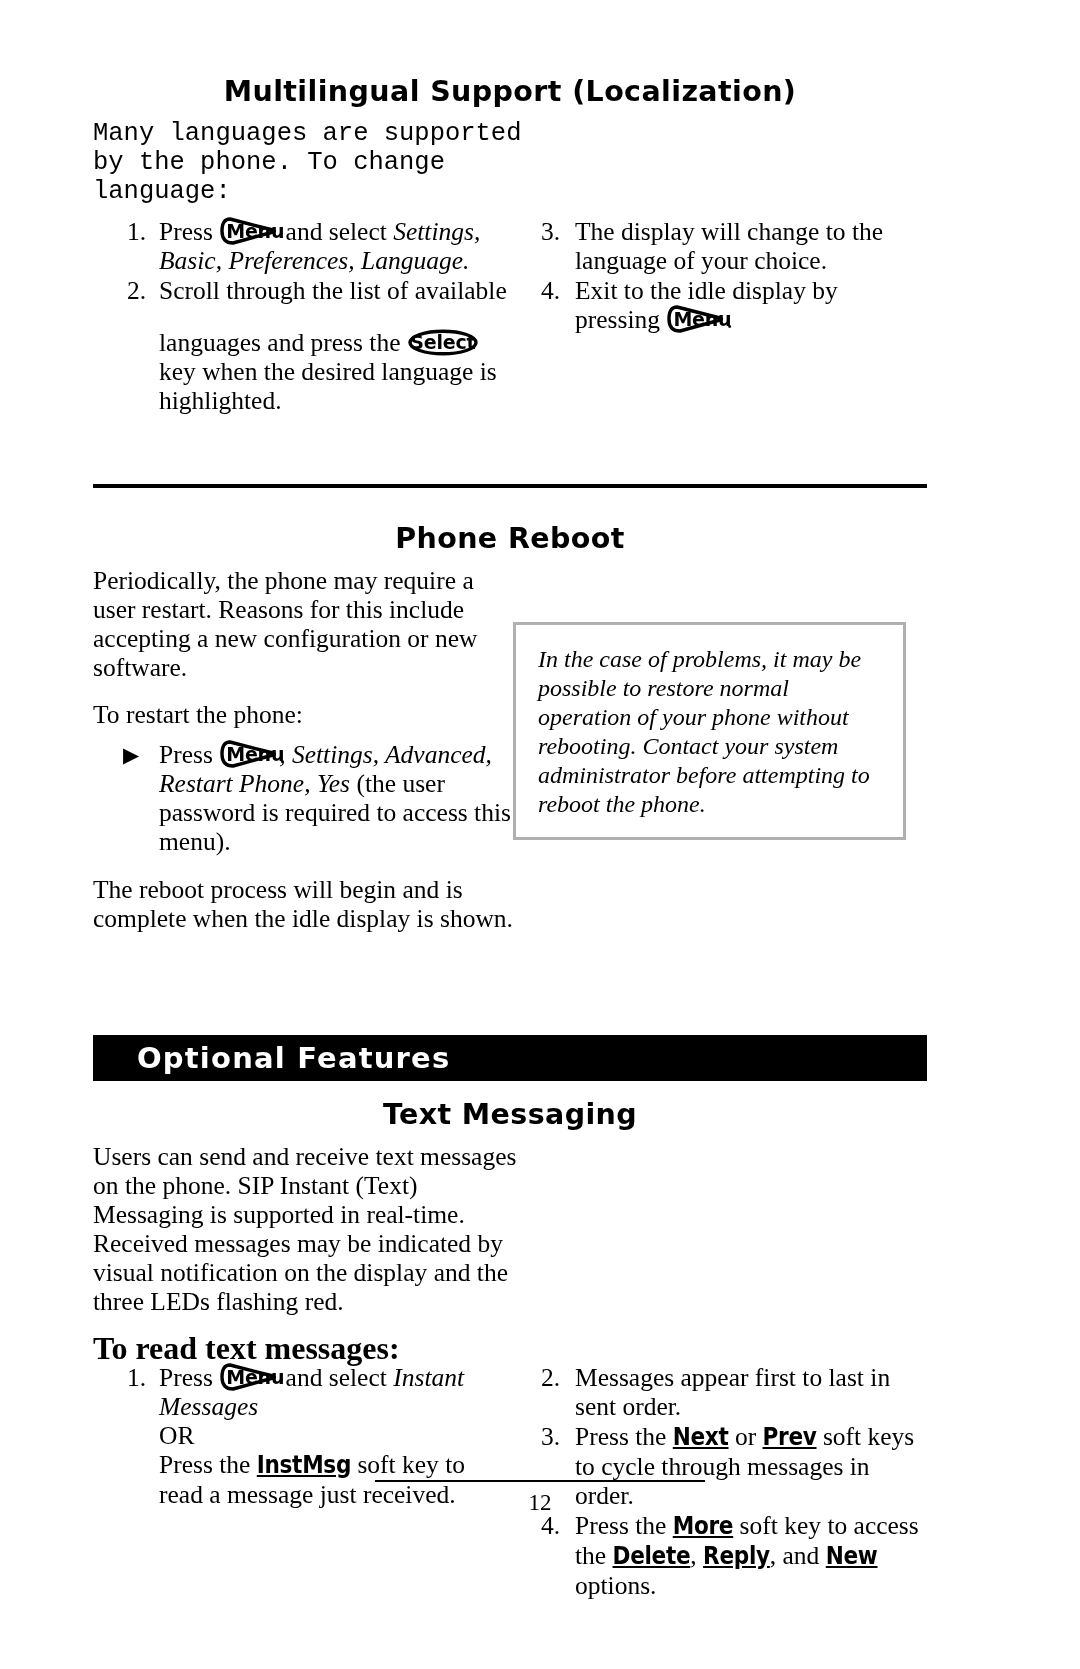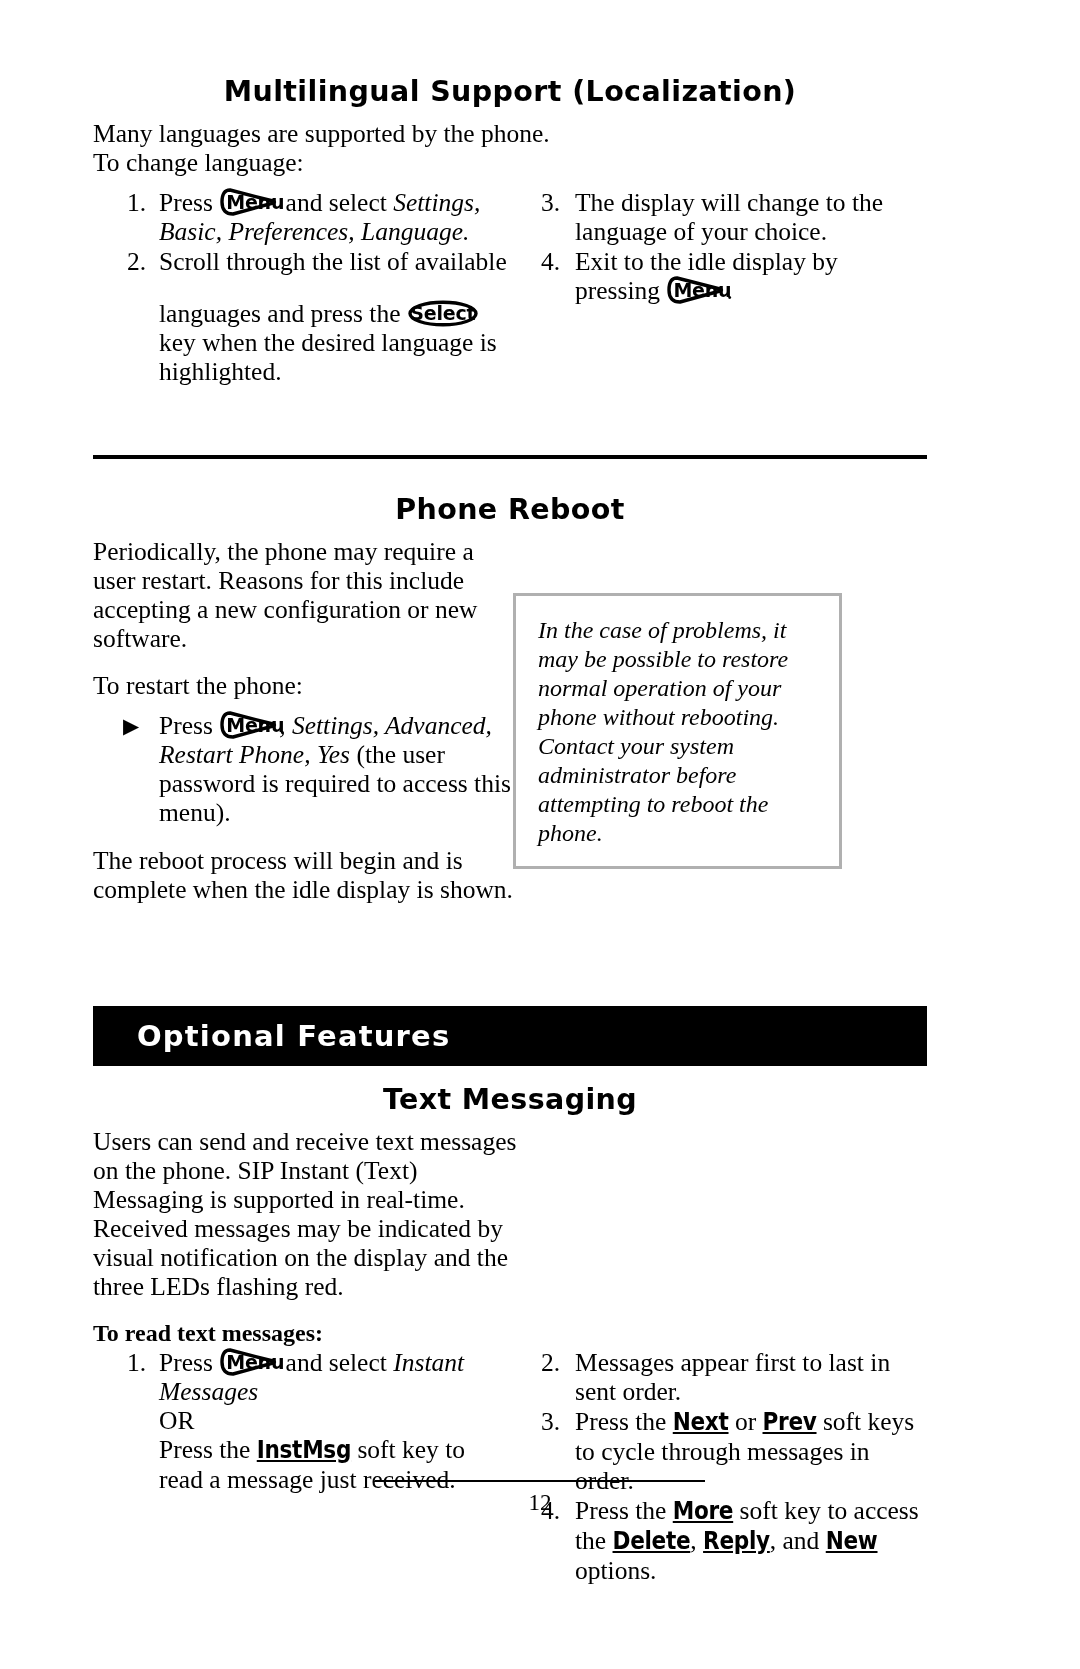--- a/index.html
+++ b/index.html
@@ -134,49 +134,49 @@
     height: 4px;
     background: #000;
   }
 
   
   .notebox {
     border: 3px solid #b0b0b0;
     background: #ffffff;
     padding: 20px 22px 18px 22px;
     box-sizing: border-box;
-    width: 329px;
+    width: 393px;
   }
   .notebox p {
     margin: 0;
     font-style: italic;
     font-size: 24px;
     line-height: 29px;
   }
 
   
   .banner {
     width: 834px;
-    height: 60px;
+    height: 46px;
     background: #000000;
     display: flex;
     align-items: center;
   }
   .banner-text {
     color: #ffffff;
     font-family: "DejaVu Sans", "Liberation Sans", sans-serif;
     font-weight: bold;
     font-size: 29px;
     letter-spacing: 1.2px;
     padding-left: 44px;
   }
 
   .bold-lead {
     font-weight: bold;
-    font-size: 24px;
+    font-size: 32px;
     line-height: 29px;
     margin: 0;
   }
 
   
   .footer {
     position: absolute;
     left: 0;
     top: 1480px;
     width: 1080px;
@@ -196,21 +196,21 @@
 </head>
 <body>
 
 <div class="page">
   <div class="content">
 
     <h1 class="sec-head">Multilingual Support (Localization)</h1>
 
     <div class="gap-sm"></div>
 
-    <div style="width:470px;">
+    <div style="width:470px;font-family:Liberation Mono, monospace;">
       <p class="body">Many languages are supported by the phone.  To change language:</p>
     </div>
 
     <div class="gap-sm"></div>
 
     <div class="cols">
       <div class="col-l">
         <ol class="numlist">
           <li>
             <span class="marker">1.</span>

